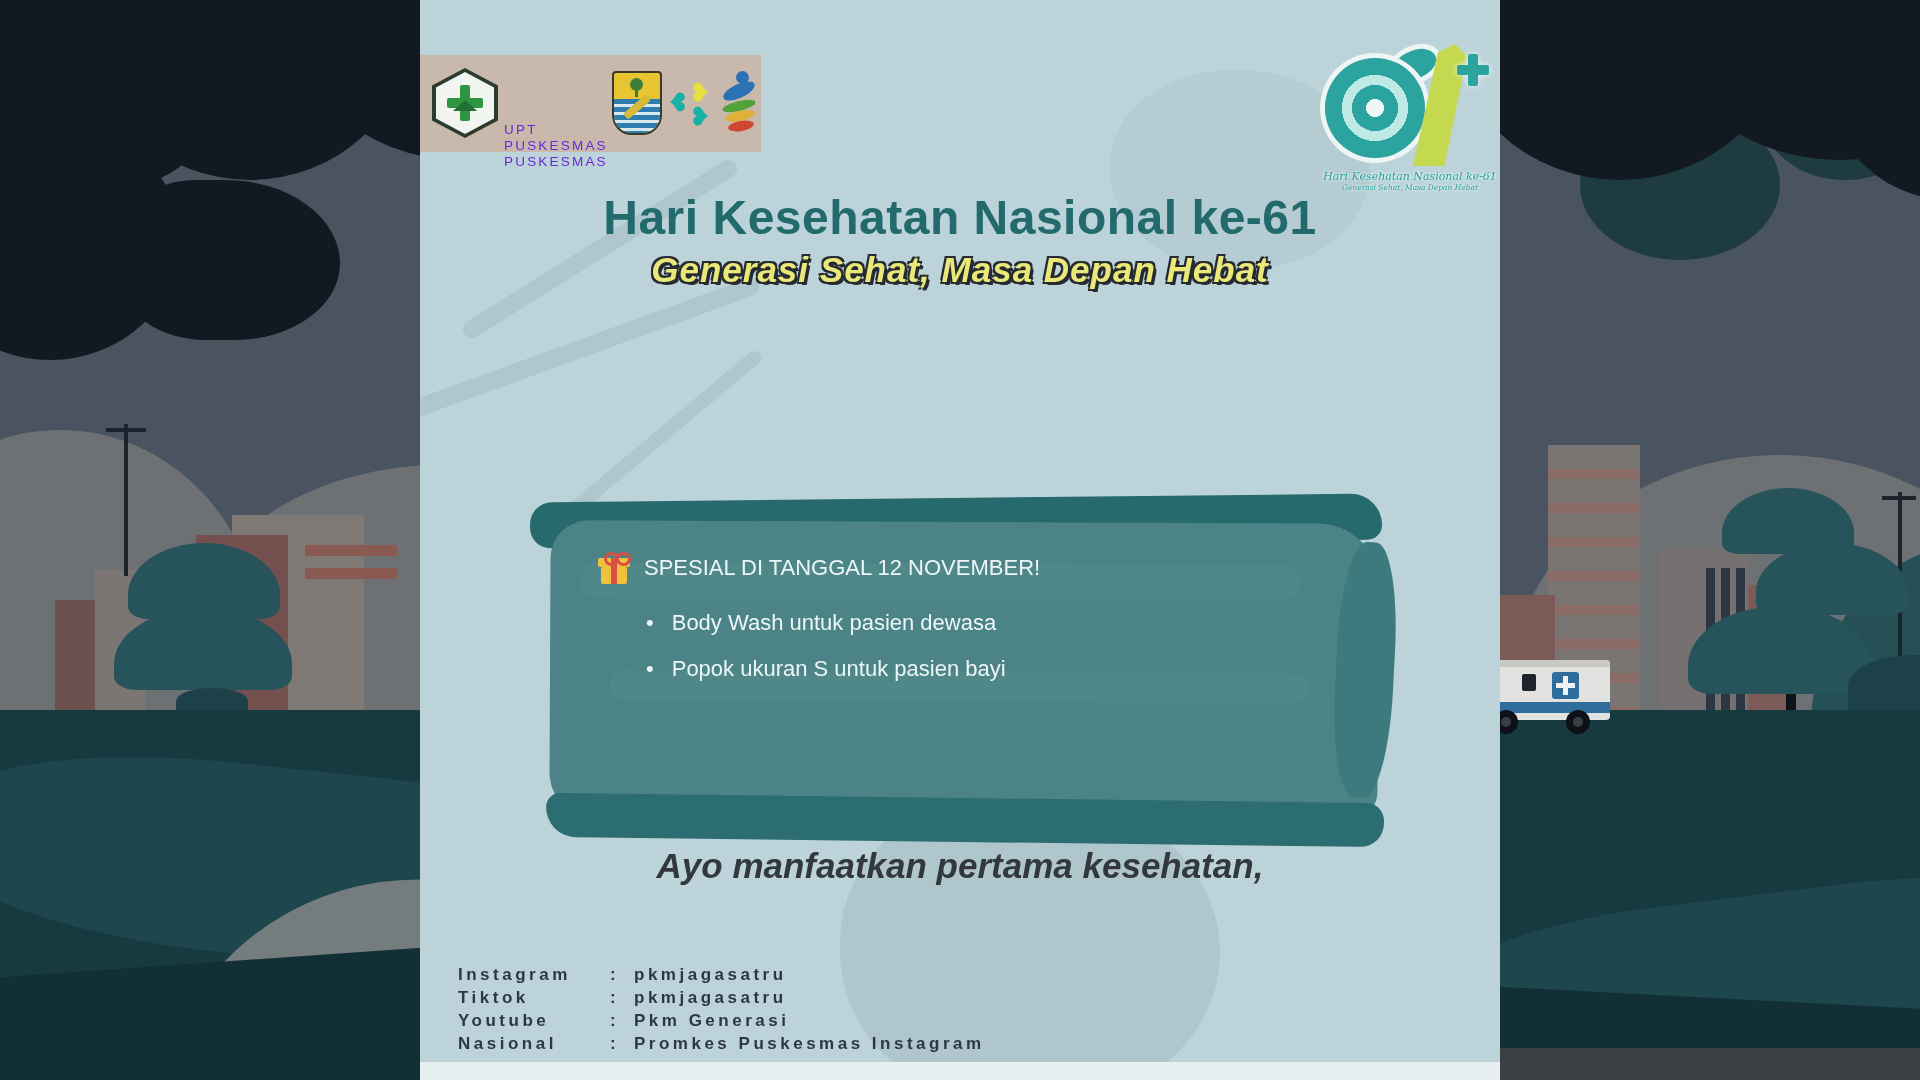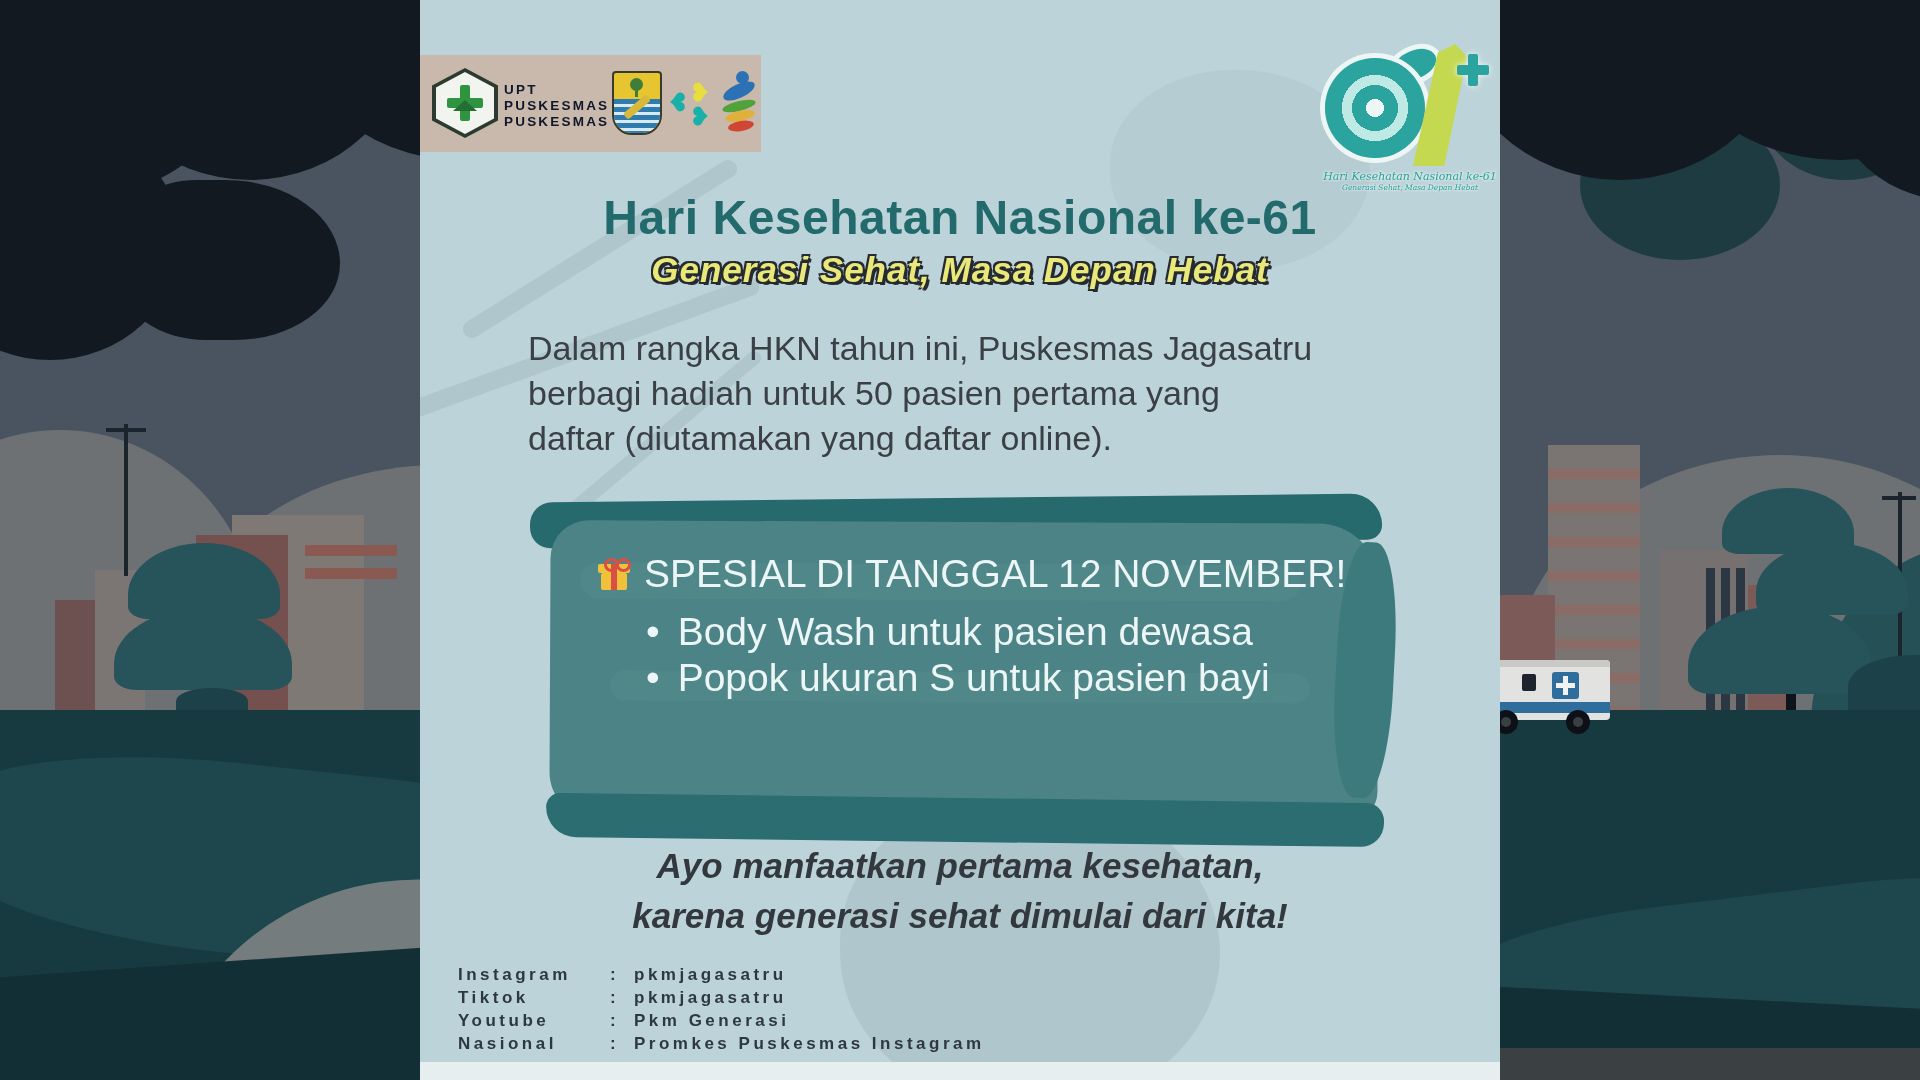--- a/index.html
+++ b/index.html
@@ -18,39 +18,39 @@
   .pole{background:#1b232d;}
   .ground{background:#163a40;}
   .roadband{background:#1d474c;}
   .path{background:#747c7e;}
   .fgdark{background:#122f35;}
   
   .poster{position:absolute;left:420px;top:0;width:1080px;height:1080px;background:#bcd4d9;overflow:hidden;}
   .shadowsoft{background:rgba(70,92,98,.10);border-radius:10px;}
   .shadowblob{background:rgba(70,92,98,.10);border-radius:48% 52% 50% 50%;}
   .logostrip{position:absolute;left:0;top:55px;width:341px;height:97px;background:#c9b9ac;}
-  .pkm-text{font-weight:bold;color:#0f172a;font-size:13.5px;line-height:1.2;letter-spacing:2.2px;}
+  .pkm-text{font-weight:normal;color:#6d28d9;font-size:13.5px;line-height:1.2;letter-spacing:2.2px;margin-top:40px;}
   .hexo{width:66px;height:70px;background:#2c3b2f;clip-path:polygon(50% 0,100% 25%,100% 75%,50% 100%,0 75%,0 25%);display:flex;align-items:center;justify-content:center;}
   .hexi{width:58px;height:62px;background:#f2f4ef;clip-path:polygon(50% 0,100% 25%,100% 75%,50% 100%,0 75%,0 25%);position:relative;}
   .crossbar{position:absolute;background:#2f9440;border-radius:2px;}
   .crest{width:46px;height:60px;border:2px solid #3a3a2c;border-radius:4px 4px 20px 20px;overflow:hidden;background:#e7c531;}
   .crest-bottom{position:absolute;left:0;top:26px;width:100%;height:34px;
      background:repeating-linear-gradient(180deg,#2e7cb0 0 5px,#d9e9f0 5px 8px);}
   .heart{position:absolute;font-size:26px;line-height:1;}
   .title{position:absolute;left:0;top:190px;width:100%;text-align:center;font-size:48px;font-weight:800;color:#226a6c;letter-spacing:.5px;}
   .subtitle{position:absolute;left:0;top:250px;width:100%;text-align:center;font-size:35px;font-weight:800;font-style:italic;color:#e9e878;letter-spacing:1px;
      text-shadow:-2px -2px 0 #262a31,2px -2px 0 #262a31,-2px 2px 0 #262a31,2px 2px 0 #262a31,3px 3px 0 #262a31;}
   .intro{position:absolute;left:108px;top:326px;font-size:34px;line-height:45px;color:#3b4046;}
   .brushbox{position:absolute;left:104px;top:498px;width:866px;height:350px;}
   .brush-top{position:absolute;left:6px;top:0;width:852px;height:46px;background:#266a6d;border-radius:24px 34px 16px 22px;transform:rotate(-.6deg);}
   .brush-main{position:absolute;left:26px;top:24px;width:828px;height:298px;background:#4c8387;border-radius:38px 60px 30px 46px;transform:rotate(.25deg);}
   .brush-edge{position:absolute;right:-4px;top:44px;width:58px;height:256px;background:#3c7a7d;border-radius:42%;transform:rotate(3deg);}
   .brush-streak{position:absolute;background:#578d8f;opacity:.45;border-radius:24px;}
   .brush-bottom{position:absolute;left:22px;top:300px;width:838px;height:44px;background:#2b6d71;border-radius:20px 26px 34px 44px;transform:rotate(.7deg);}
-  .boxtext{color:#edf6f6;font-size:39px;}
+  .boxtext{color:#edf6f6;font-size:22px;}
   .gift{position:relative;width:32px;height:32px;}
   .gift .lid{position:absolute;left:0;top:6px;width:32px;height:9px;background:#f0c23c;border-radius:2px;}
   .gift .body{position:absolute;left:3px;top:15px;width:26px;height:17px;background:#f0c23c;border-radius:2px;}
   .gift .ribbon{position:absolute;left:13px;top:6px;width:6px;height:26px;background:#d94f43;}
   .gift .bowl{position:absolute;left:6px;top:0;width:9px;height:8px;border:3px solid #d94f43;border-radius:50%;}
   .gift .bowr{position:absolute;left:18px;top:0;width:9px;height:8px;border:3px solid #d94f43;border-radius:50%;}
   .pin{position:relative;width:18px;height:40px;}
   .pin .head{position:absolute;left:1px;top:0;width:16px;height:16px;background:#d84a44;border-radius:50%;}
   .pin .stem{position:absolute;left:7px;top:14px;width:4px;height:20px;background:#9aa4a6;}
   .pin .tip{position:absolute;left:6px;top:32px;width:6px;height:5px;background:#5c6467;border-radius:0 0 3px 3px;}
@@ -211,25 +211,20 @@
       </div>
       <div class="hkncap">
         <div style="font-size:11px;">Hari Kesehatan Nasional ke-61</div>
         <div style="font-size:7.5px;">Generasi Sehat, Masa Depan Hebat</div>
       </div>
     </div>
 
     <div class="title">Hari Kesehatan Nasional ke-61</div>
     <div class="subtitle">Generasi Sehat, Masa Depan Hebat</div>
 
-    <div class="intro">
-      <div>Dalam rangka HKN tahun ini, Puskesmas Jagasatru</div>
-      <div>berbagi hadiah untuk 50 pasien pertama yang</div>
-      <div>daftar (diutamakan yang daftar online).</div>
-    </div>
 
     <div class="brushbox">
       <div class="brush-top"></div>
       <div class="brush-main">
         <div class="brush-streak" style="left:30px;top:42px;width:720px;height:36px;"></div>
         <div class="brush-streak" style="left:60px;top:150px;width:700px;height:30px;"></div>
       </div>
       <div class="brush-edge"></div>
       <div class="brush-bottom"></div>
 
@@ -247,21 +242,20 @@
         <span>•</span>
         <span>Body Wash untuk pasien dewasa</span>
       </div>
       <div class="abs boxtext" style="left:122px;top:158px;display:flex;gap:18px;">
         <span>•</span>
         <span>Popok ukuran S untuk pasien bayi</span>
       </div>
     </div>
 
     <div class="closing" style="top:846px;">Ayo manfaatkan pertama kesehatan,</div>
-    <div class="closing" style="top:896px;">karena generasi sehat dimulai dari kita!</div>
 
     <div class="social">
       <div class="srow">
         <span class="plat">Instagram</span>
         <span class="sep">:</span>
         <span class="hand">pkmjagasatru</span>
       </div>
       <div class="srow">
         <span class="plat">Tiktok</span>
         <span class="sep">:</span>

